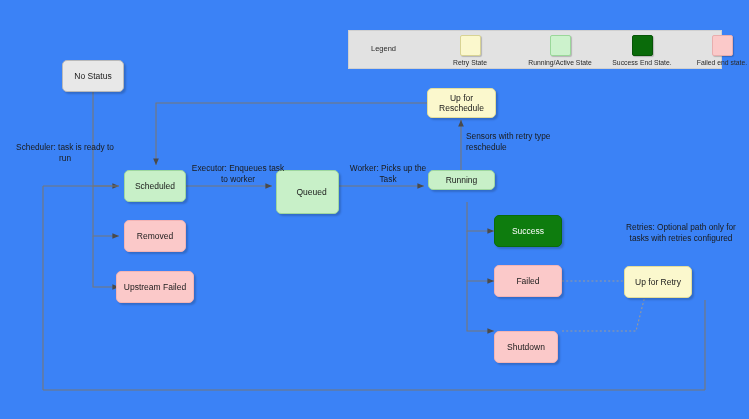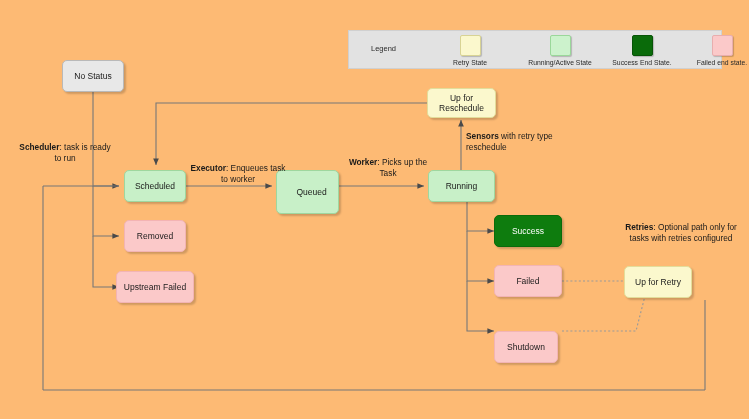--- a/index.html
+++ b/index.html
@@ -7,21 +7,21 @@
     padding: 0;
     background: #ffffff;
   }
   body {
     font-family: "Liberation Sans", sans-serif;
   }
   #canvas {
     position: relative;
     width: 749px;
     height: 419px;
-    background: #fdba74;
+    background: #3b82f6;
     overflow: hidden;
   }
   #edges {
     position: absolute;
     left: 0;
     top: 0;
     width: 749px;
     height: 419px;
   }
   .node {
@@ -61,21 +61,21 @@
     color: #ffffff;
   }
   .ann {
     position: absolute;
     font-size: 8.3px;
     line-height: 1.28;
     color: #1a1a1a;
     text-align: center;
     z-index: 4;
   }
-  .ann b { font-weight: bold; text-align: center; }
+  .ann b { font-weight: normal; text-align: center; }
 
   
   #legend {
     position: absolute;
     left: 348px;
     top: 30px;
     width: 372px;
     height: 37px;
     background: #e2e2e2;
     border: 1px solid #d0d0d0;
@@ -179,21 +179,21 @@
       <div class="legend-label">Failed end state.</div>
     </div>
   </div>
 
   <div class="node n-nostatus" style="left:62px;  top:60px;  width:62px;  height:32px;">No Status</div>
 
   <div class="node n-green" style="left:124px; top:170px; width:62px;  height:32px;">Scheduled</div>
 
   <div class="node n-green" style="left:276px; top:170px; width:63px;  height:44px;padding-left:8px;">Queued</div>
 
-  <div class="node n-green" style="left:428px; top:170px; width:67px;  height:32px;">Running</div>
+  <div class="node n-green" style="left:428px; top:170px; width:67px;  height:20px;">Running</div>
 
   <div class="node n-red" style="left:124px; top:220px; width:62px;  height:32px;">Removed</div>
 
   <div class="node n-red" style="left:116px; top:271px; width:78px;  height:32px;">Upstream Failed</div>
 
   <div class="node n-yellow" style="left:427px; top:88px;  width:69px;  height:30px;">Up for Reschedule</div>
 
   <div class="node n-darkgreen" style="left:494px; top:215px; width:68px;  height:32px;">Success</div>
 
   <div class="node n-red" style="left:494px; top:265px; width:68px;  height:32px;">Failed</div>
@@ -203,21 +203,21 @@
   <div class="node n-yellow" style="left:624px; top:266px; width:68px;  height:32px;">Up for Retry</div>
 
   <div class="ann" style="left:16px; top:142px; width:98px;">
     <b>Scheduler</b><span>: task is ready to run</span>
   </div>
 
   <div class="ann" style="left:190px; top:163px; width:96px;">
     <b>Executor</b><span>: Enqueues task to worker</span>
   </div>
 
-  <div class="ann" style="left:348px; top:157px; width:80px;">
+  <div class="ann" style="left:348px; top:163px; width:80px;">
     <b>Worker</b><span>: Picks up the Task</span>
   </div>
 
   <div class="ann" style="left:466px; top:131px; width:106px; text-align:left;">
     <b>Sensors</b><span> with retry type reschedule</span>
   </div>
 
   <div class="ann" style="left:625px; top:222px; width:112px;">
     <b>Retries</b><span>: Optional path only for tasks with retries configured</span>
   </div>

